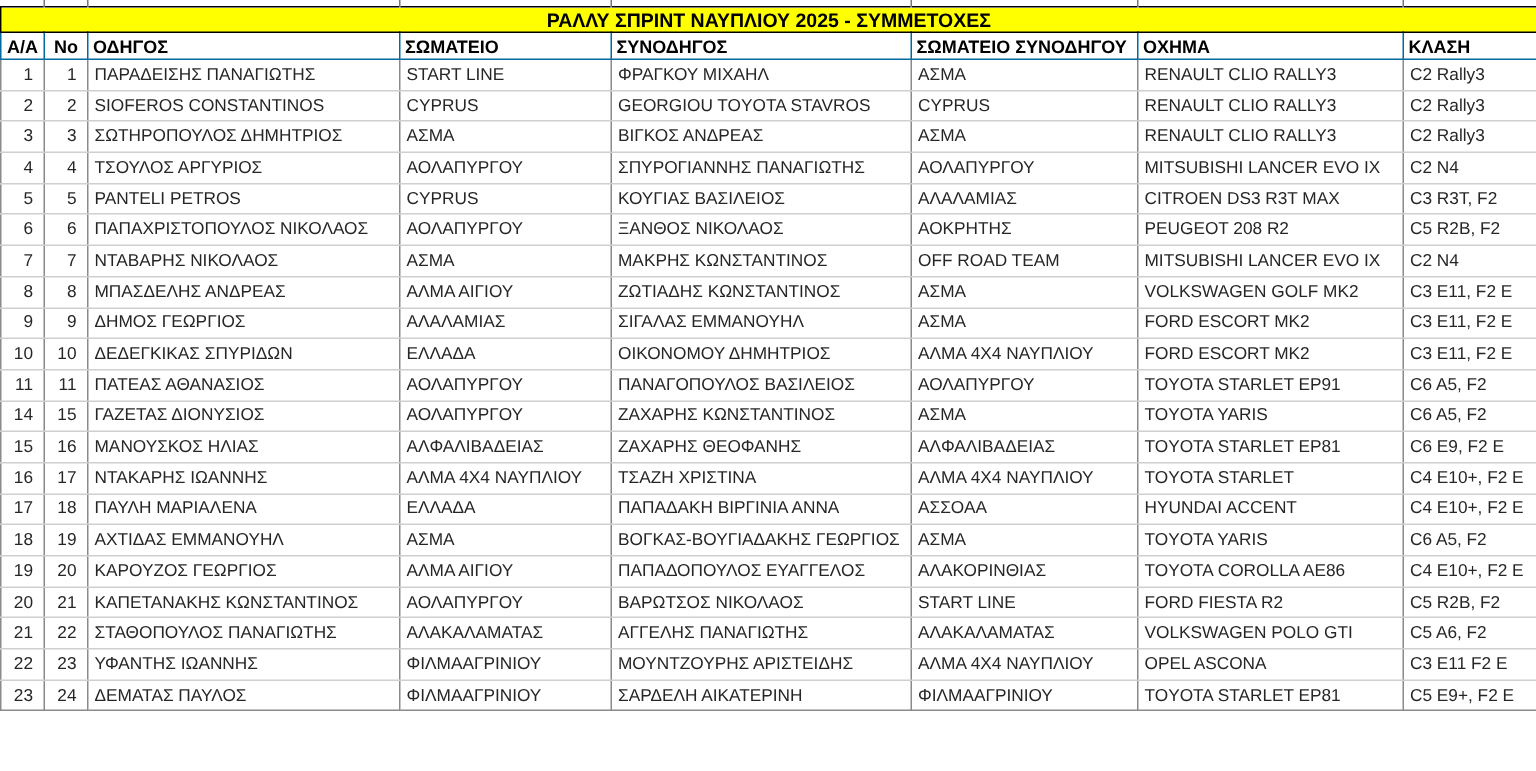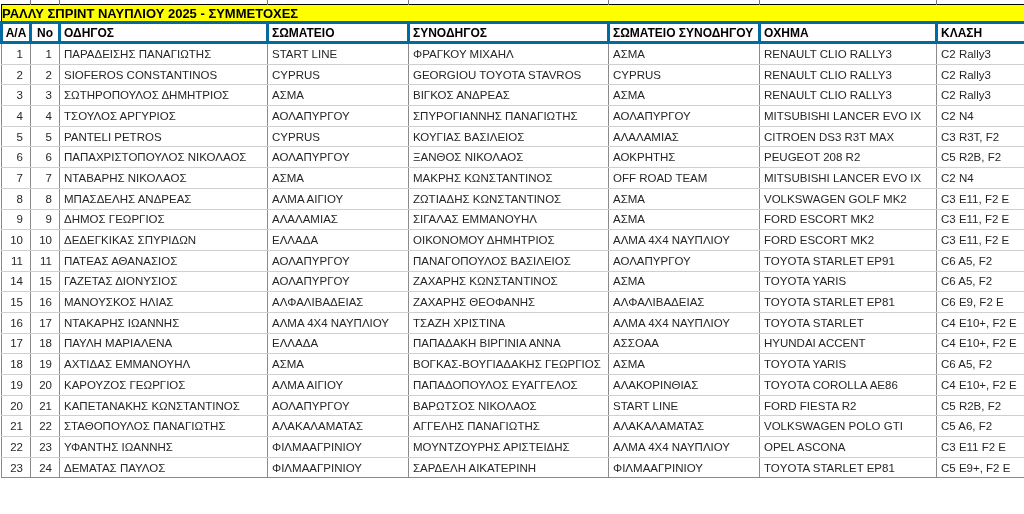--- a/index.html
+++ b/index.html
@@ -25,30 +25,31 @@
     background: #ffffff;
     padding: 0;
   }
   tr.strip td:last-child { border-right: 1px solid #777777; }
   tr.strip td:first-child { border-left: none; }
   
   td.title-cell {
     background: #FFFF00;
     border: 1px solid #000000;
     height: 16px;
+    text-align: center;
     font-weight: bold;
     font-size: 13px;
     color: #000000;
     padding: 0;
     white-space: nowrap;
     overflow: hidden;
   }
   
   tr.head th {
-    border: 3px solid #0369a1;
+    border: 1px solid #0369a1;
     background: #ffffff;
     height: 17px;
     font-size: 12px;
     font-weight: bold;
     color: #000000;
     text-align: left;
     padding: 0 3px;
     white-space: nowrap;
     overflow: hidden;
   }

